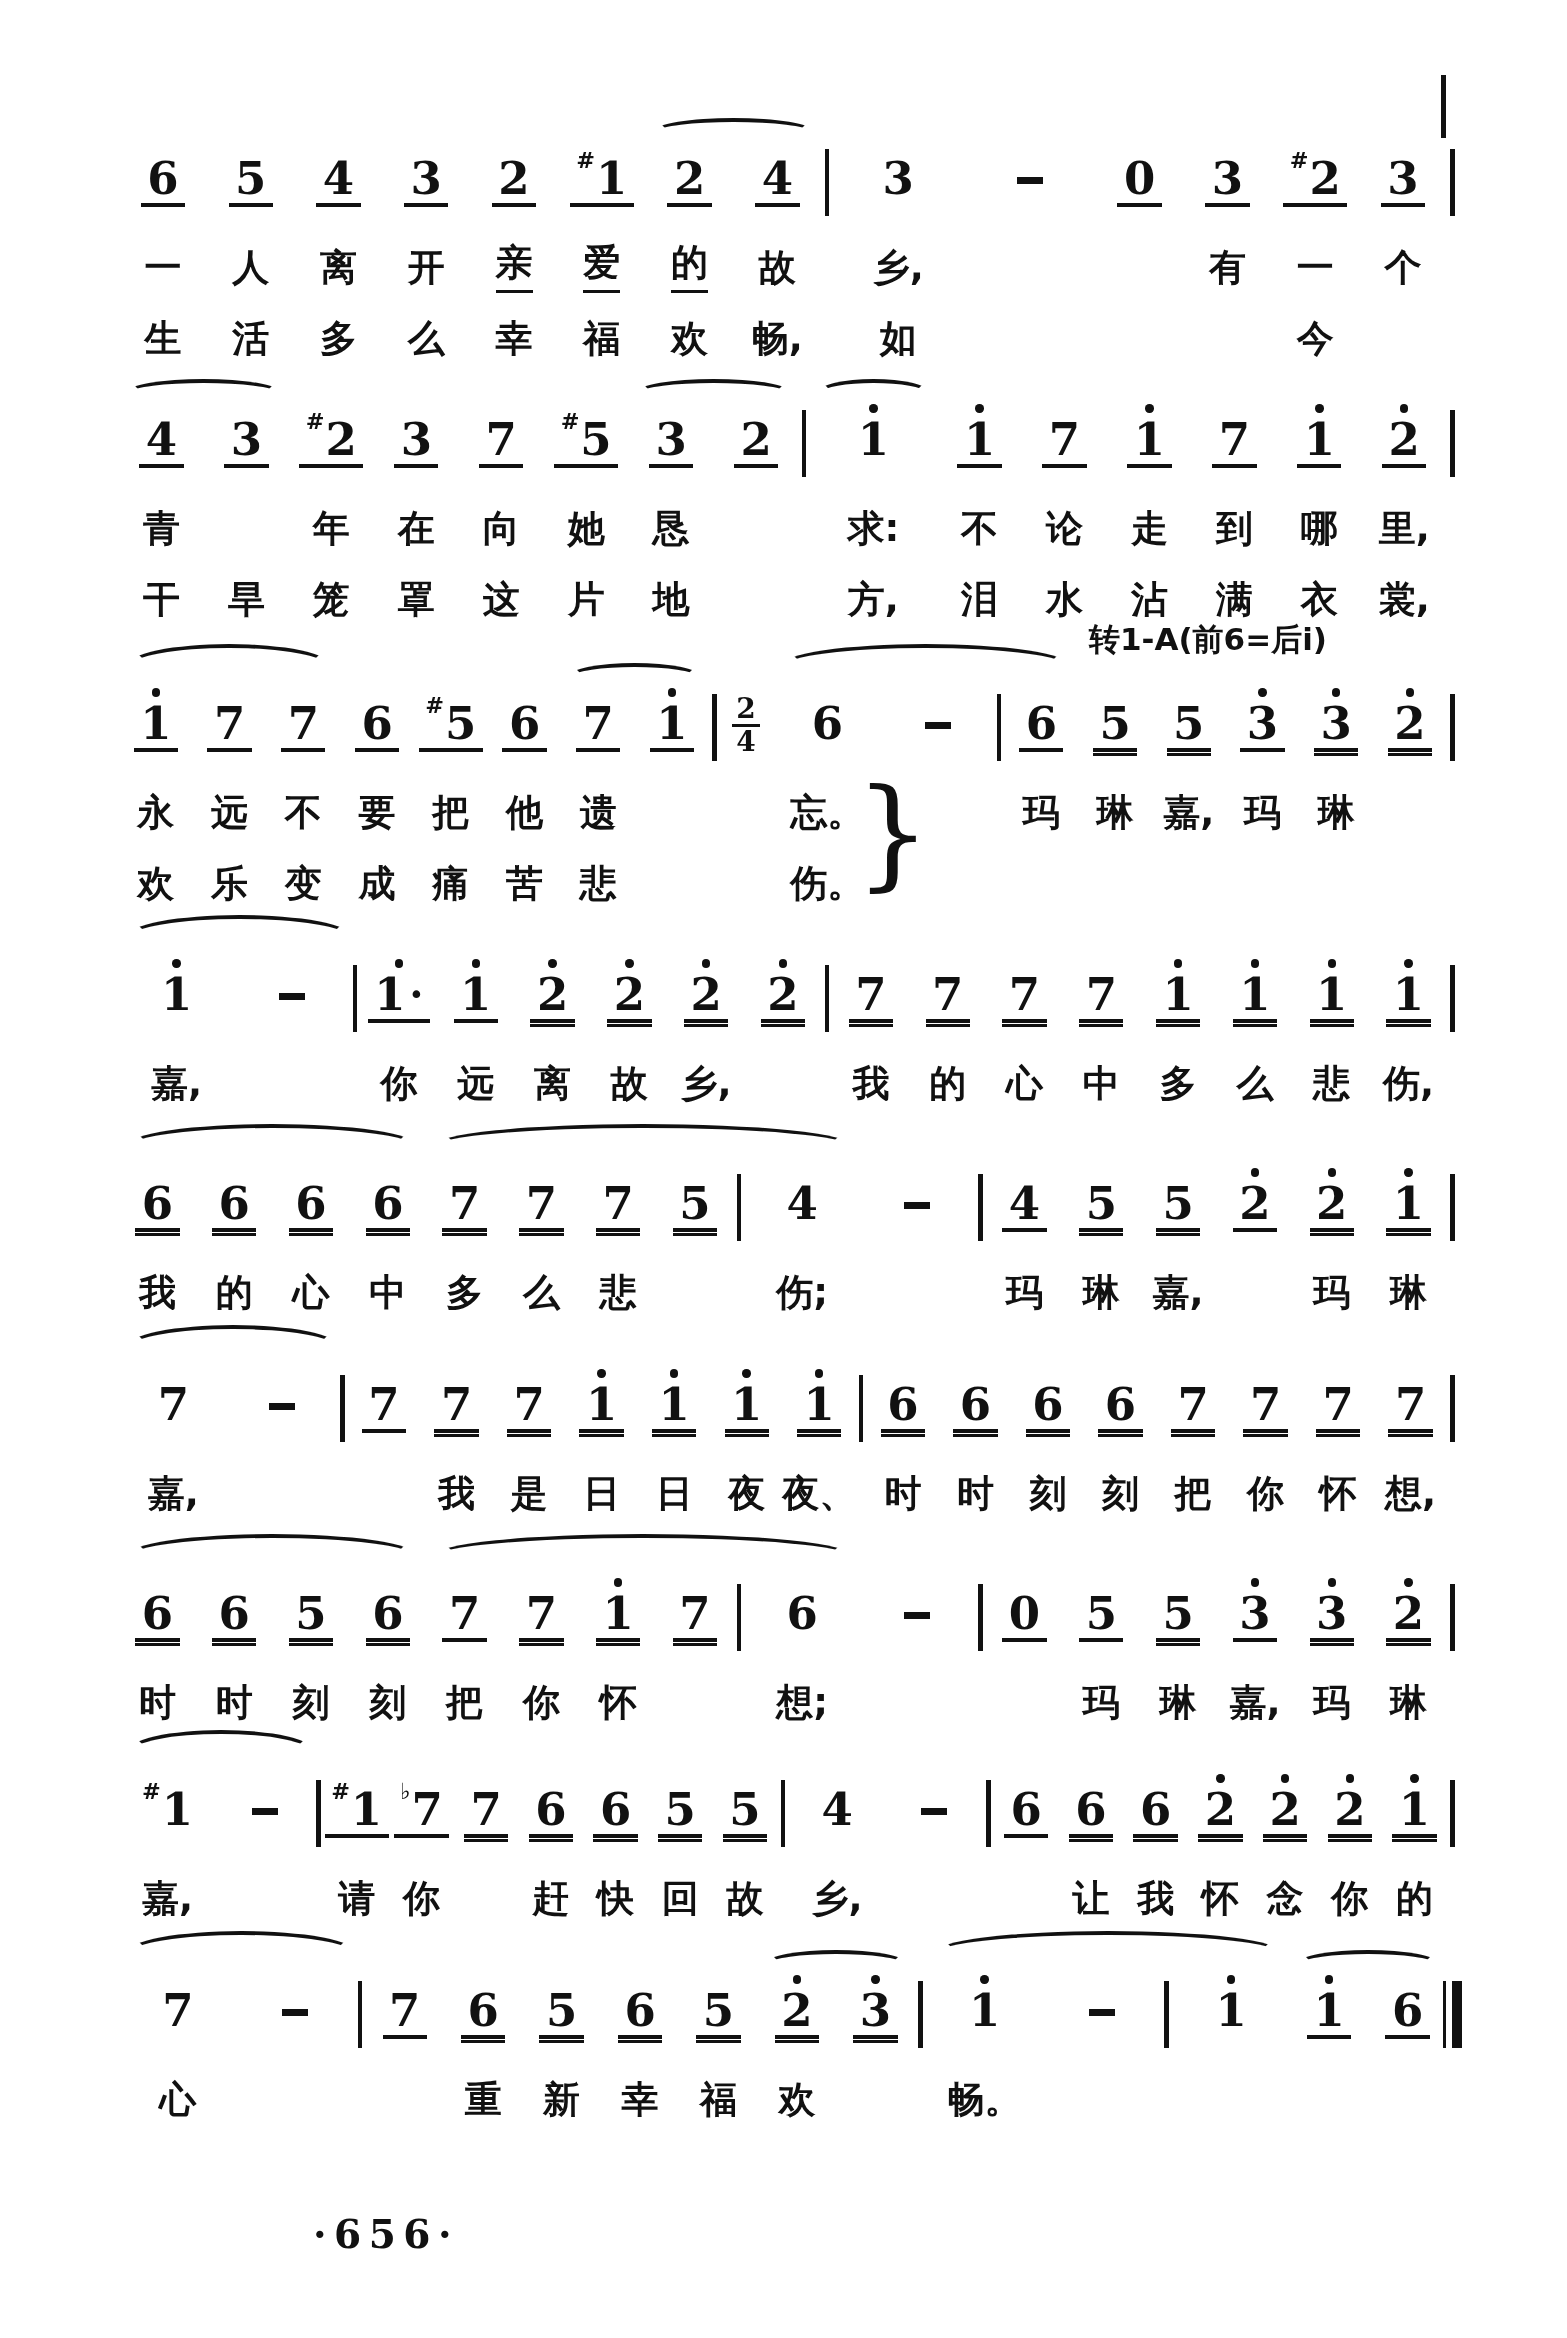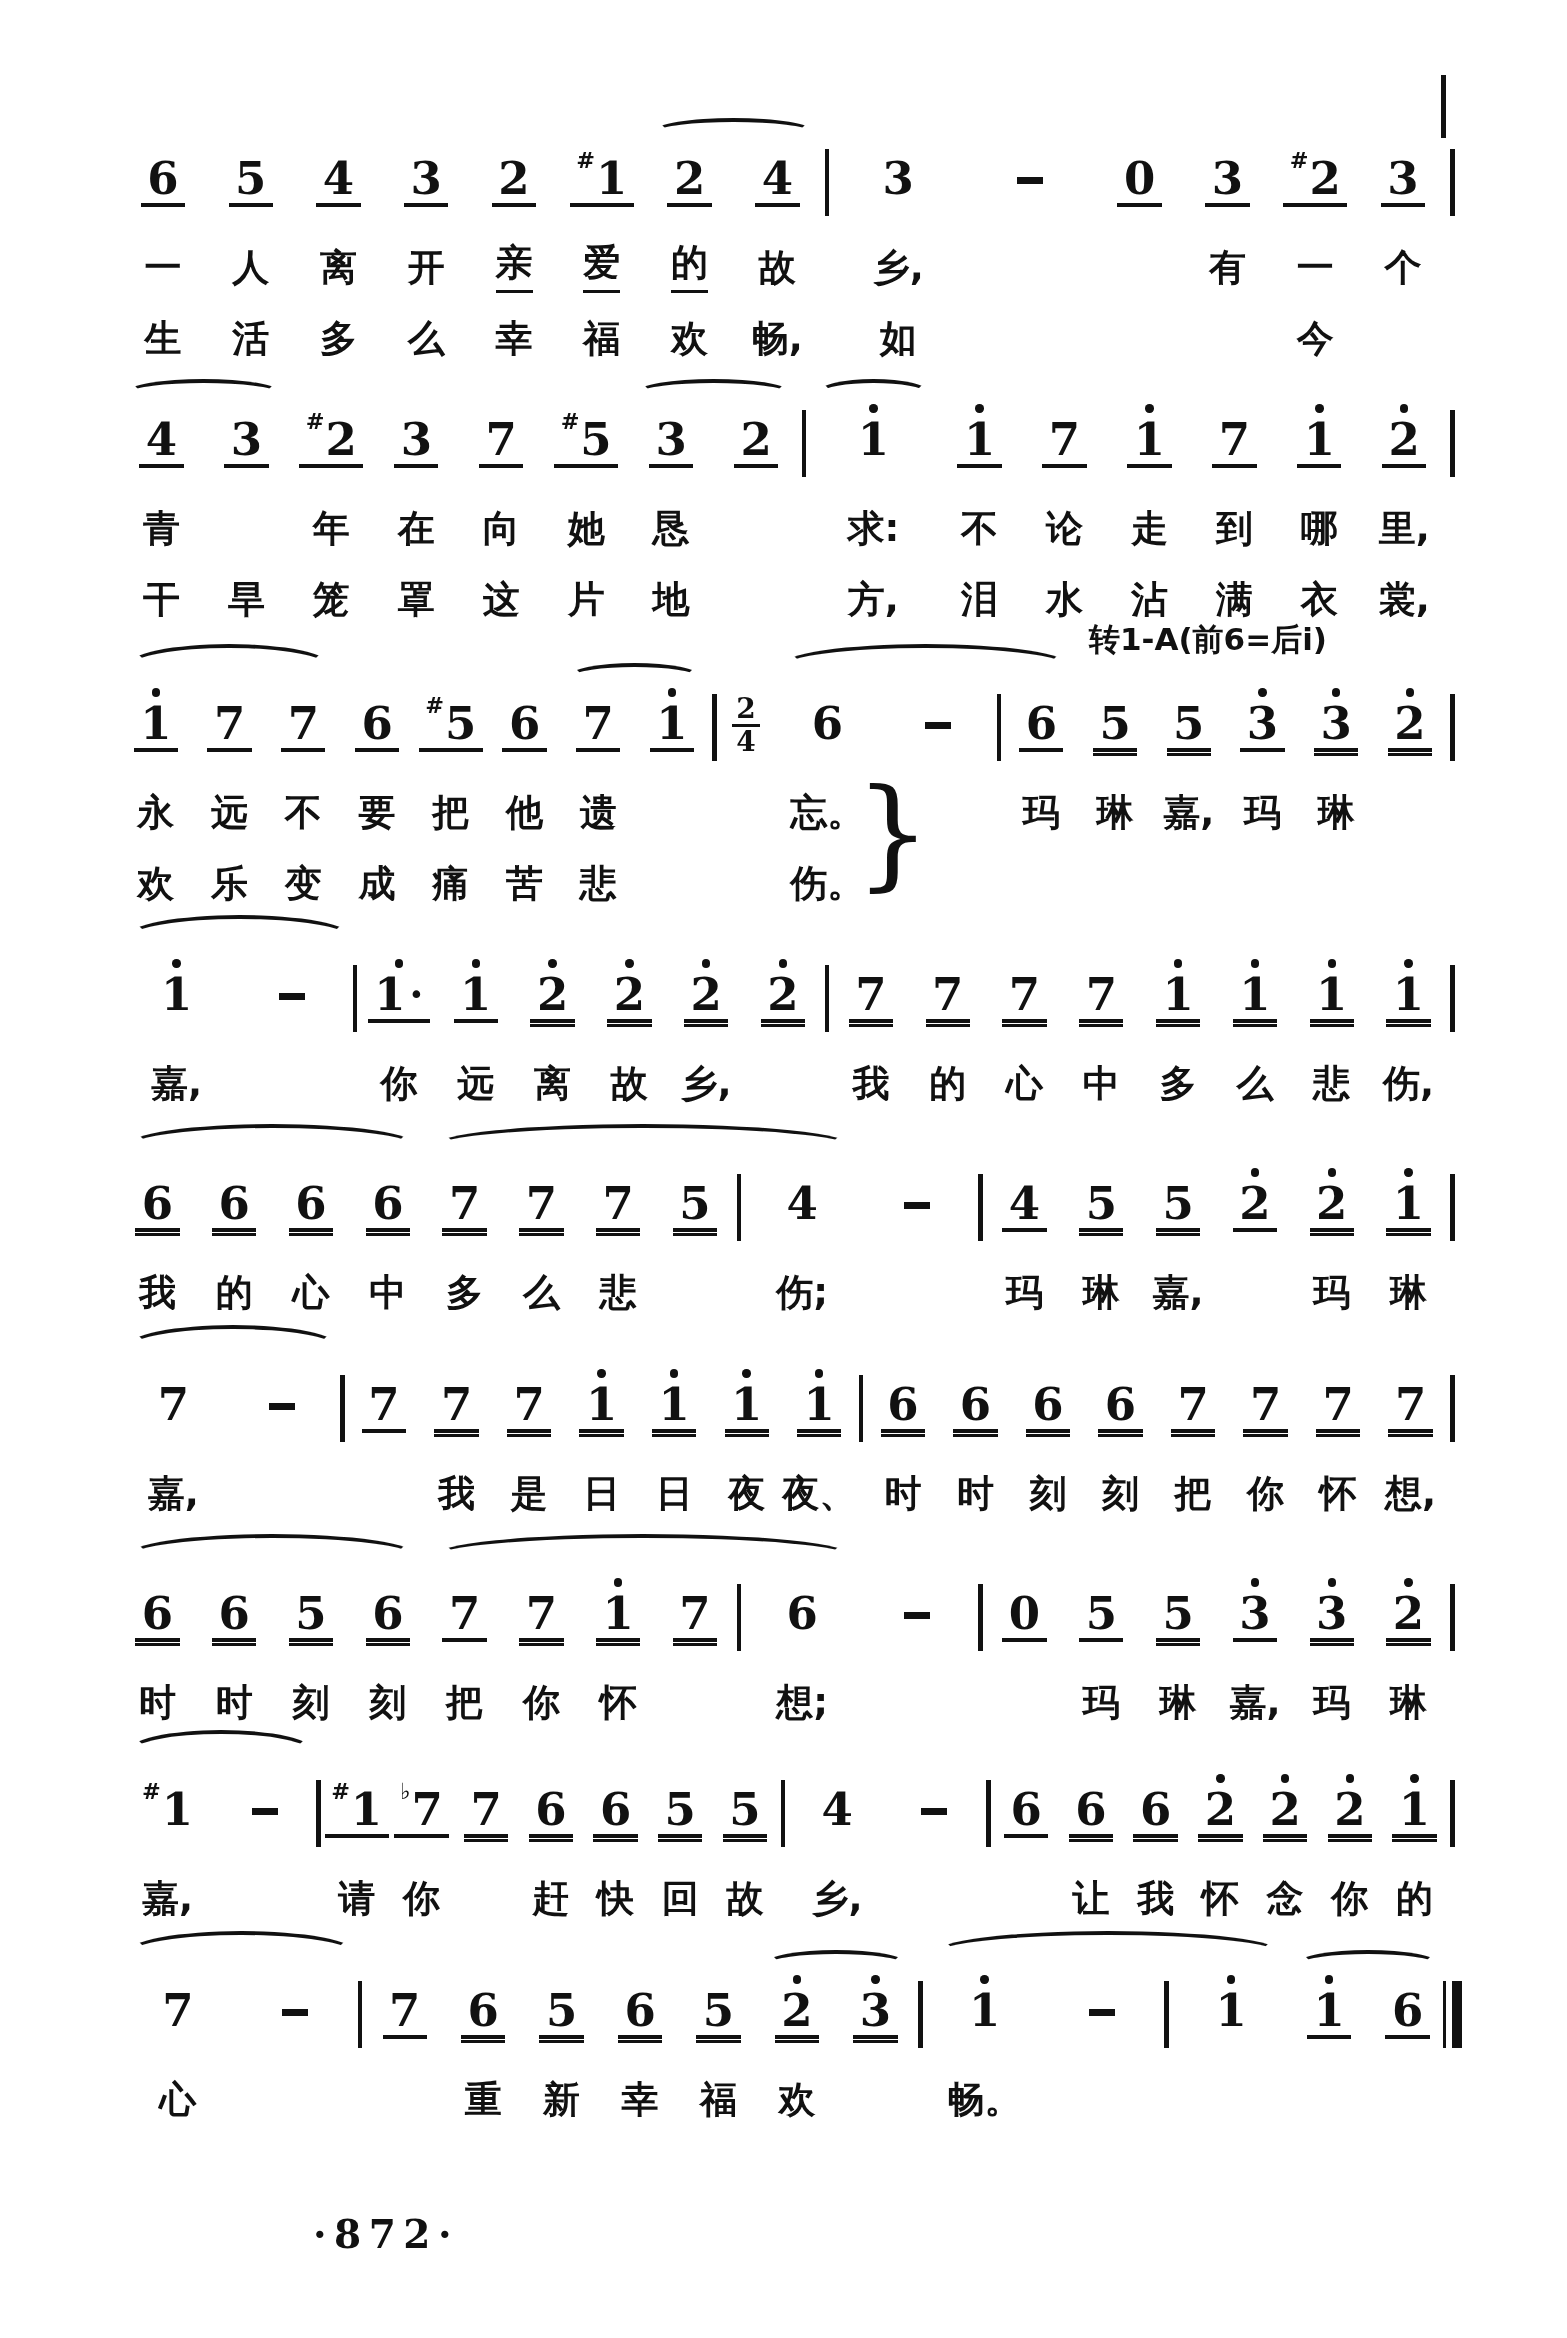--- a/index.html
+++ b/index.html
@@ -1958,15 +1958,15 @@
             <div class="thick"></div>
           </div>
         </div>
         <div class="arc big" style="left: 9.3px; width: 227px;"></div>
         <div class="arc" style="left: 648px; width: 138px;"></div>
         <div class="arc big" style="left: 816px; width: 346px;"></div>
         <div class="arc" style="left: 1180px; width: 138px;"></div>
       </div>
     </div>
   <div class="annot">转1-A(前6=后i)</div>
-  <div class="pagenum">·872·</div>
+  <div class="pagenum">·656·</div>
 </div>
 
 
 </body></html>

